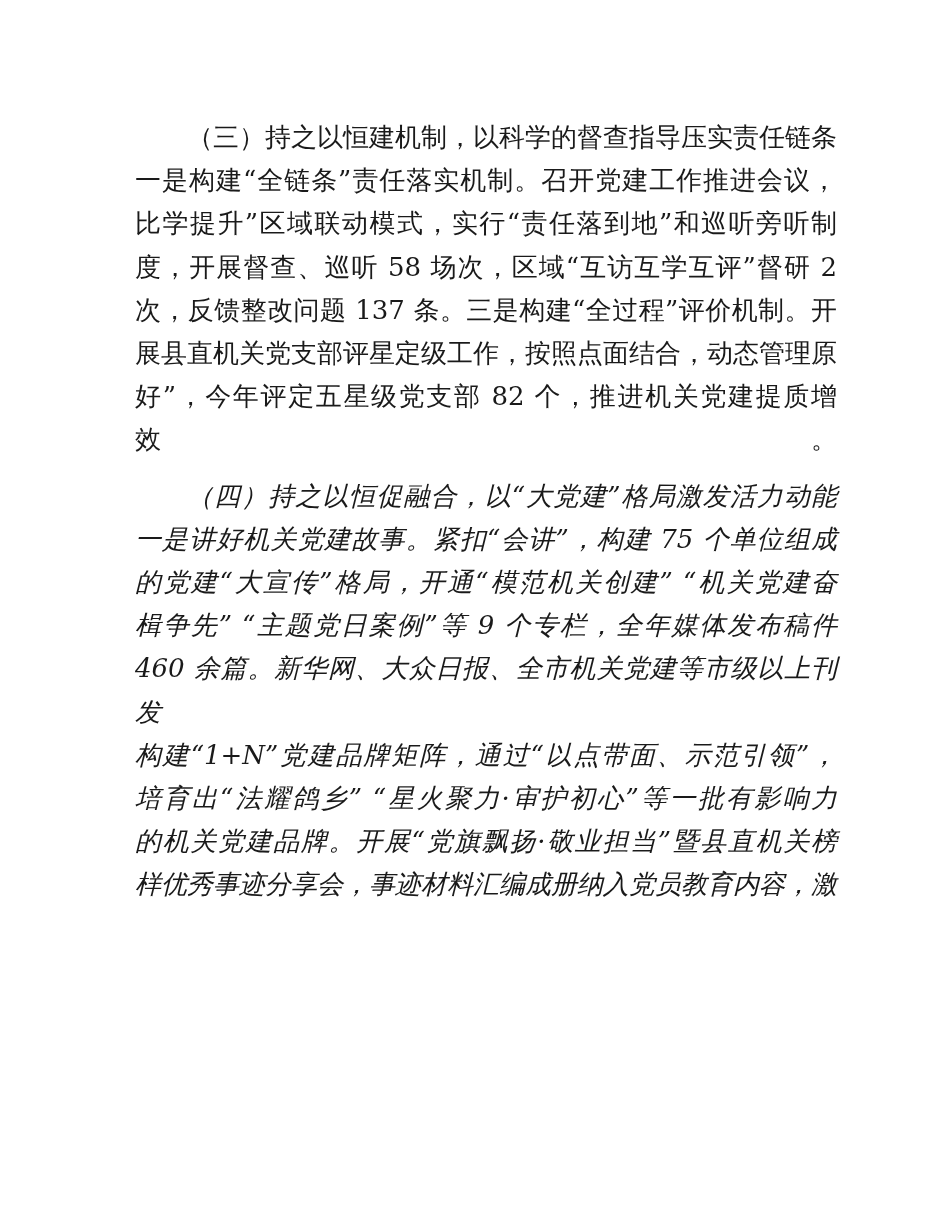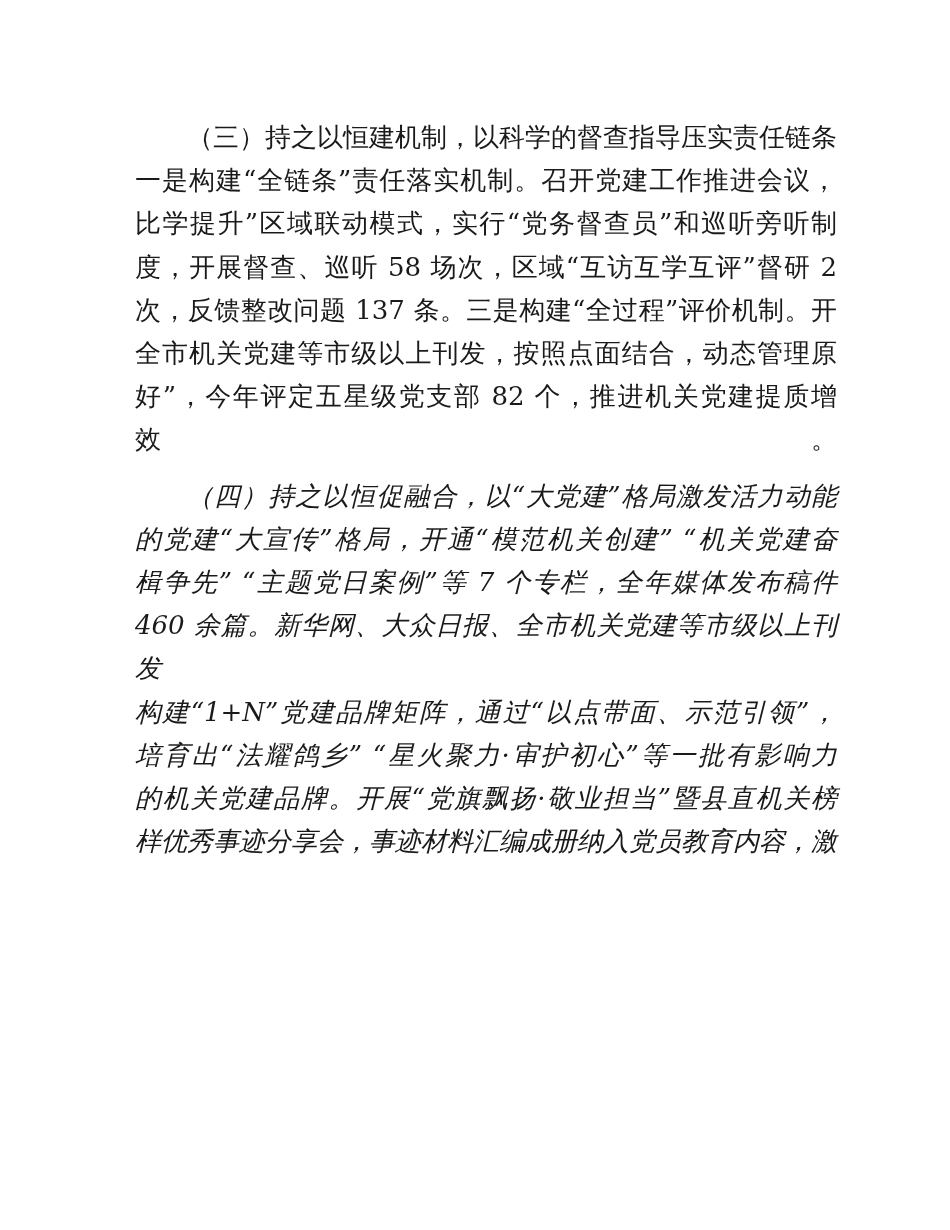--- a/index.html
+++ b/index.html
@@ -48,30 +48,31 @@
   }
 </style>
 </head>
 <body>
 
 <div class="page" style="background: rgb(255, 255, 255);">
   <div class="text-block" id="doc-body" style="color: rgb(26, 26, 26);">
       <p class="para">
         <span class="line first">（三）持之以恒建机制，以科学的督查指导压实责任链条</span>
         <span class="line">一是构建“全链条”责任落实机制。召开党建工作推进会议，</span>
-        <span class="line">比学提升”区域联动模式，实行“党务督查员”和巡听旁听制</span>
+        <span class="line">比学提升”区域联动模式，实行“责任落到地”和巡听旁听制</span>
         <span class="line">度，开展督查、巡听 58 场次，区域“互访互学互评”督研 2</span>
         <span class="line">次，反馈整改问题 137 条。三是构建“全过程”评价机制。开</span>
-        <span class="line">全市机关党建等市级以上刊发，按照点面结合，动态管理原</span>
+        <span class="line">展县直机关党支部评星定级工作，按照点面结合，动态管理原</span>
         <span class="line">好”，今年评定五星级党支部 82 个，推进机关党建提质增效。</span>
       </p>
       <p class="para">
         <span class="line first">（四）持之以恒促融合，以“大党建”格局激发活力动能</span>
+        <span class="line">一是讲好机关党建故事。紧扣“会讲”，构建 75 个单位组成</span>
         <span class="line">的党建“大宣传”格局，开通“模范机关创建” “机关党建奋</span>
-        <span class="line">楫争先” “主题党日案例”等 7 个专栏，全年媒体发布稿件</span>
+        <span class="line">楫争先” “主题党日案例”等 9 个专栏，全年媒体发布稿件</span>
         <span class="line">460 余篇。新华网、大众日报、全市机关党建等市级以上刊发</span>
         <span class="line">构建“1+N”党建品牌矩阵，通过“以点带面、示范引领”，</span>
         <span class="line">培育出“法耀鸽乡” “星火聚力·审护初心”等一批有影响力</span>
         <span class="line">的机关党建品牌。开展“党旗飘扬·敬业担当”暨县直机关榜</span>
         <span class="line">样优秀事迹分享会，事迹材料汇编成册纳入党员教育内容，激</span>
       </p>
     </div>
 </div>
 
 </body></html>

